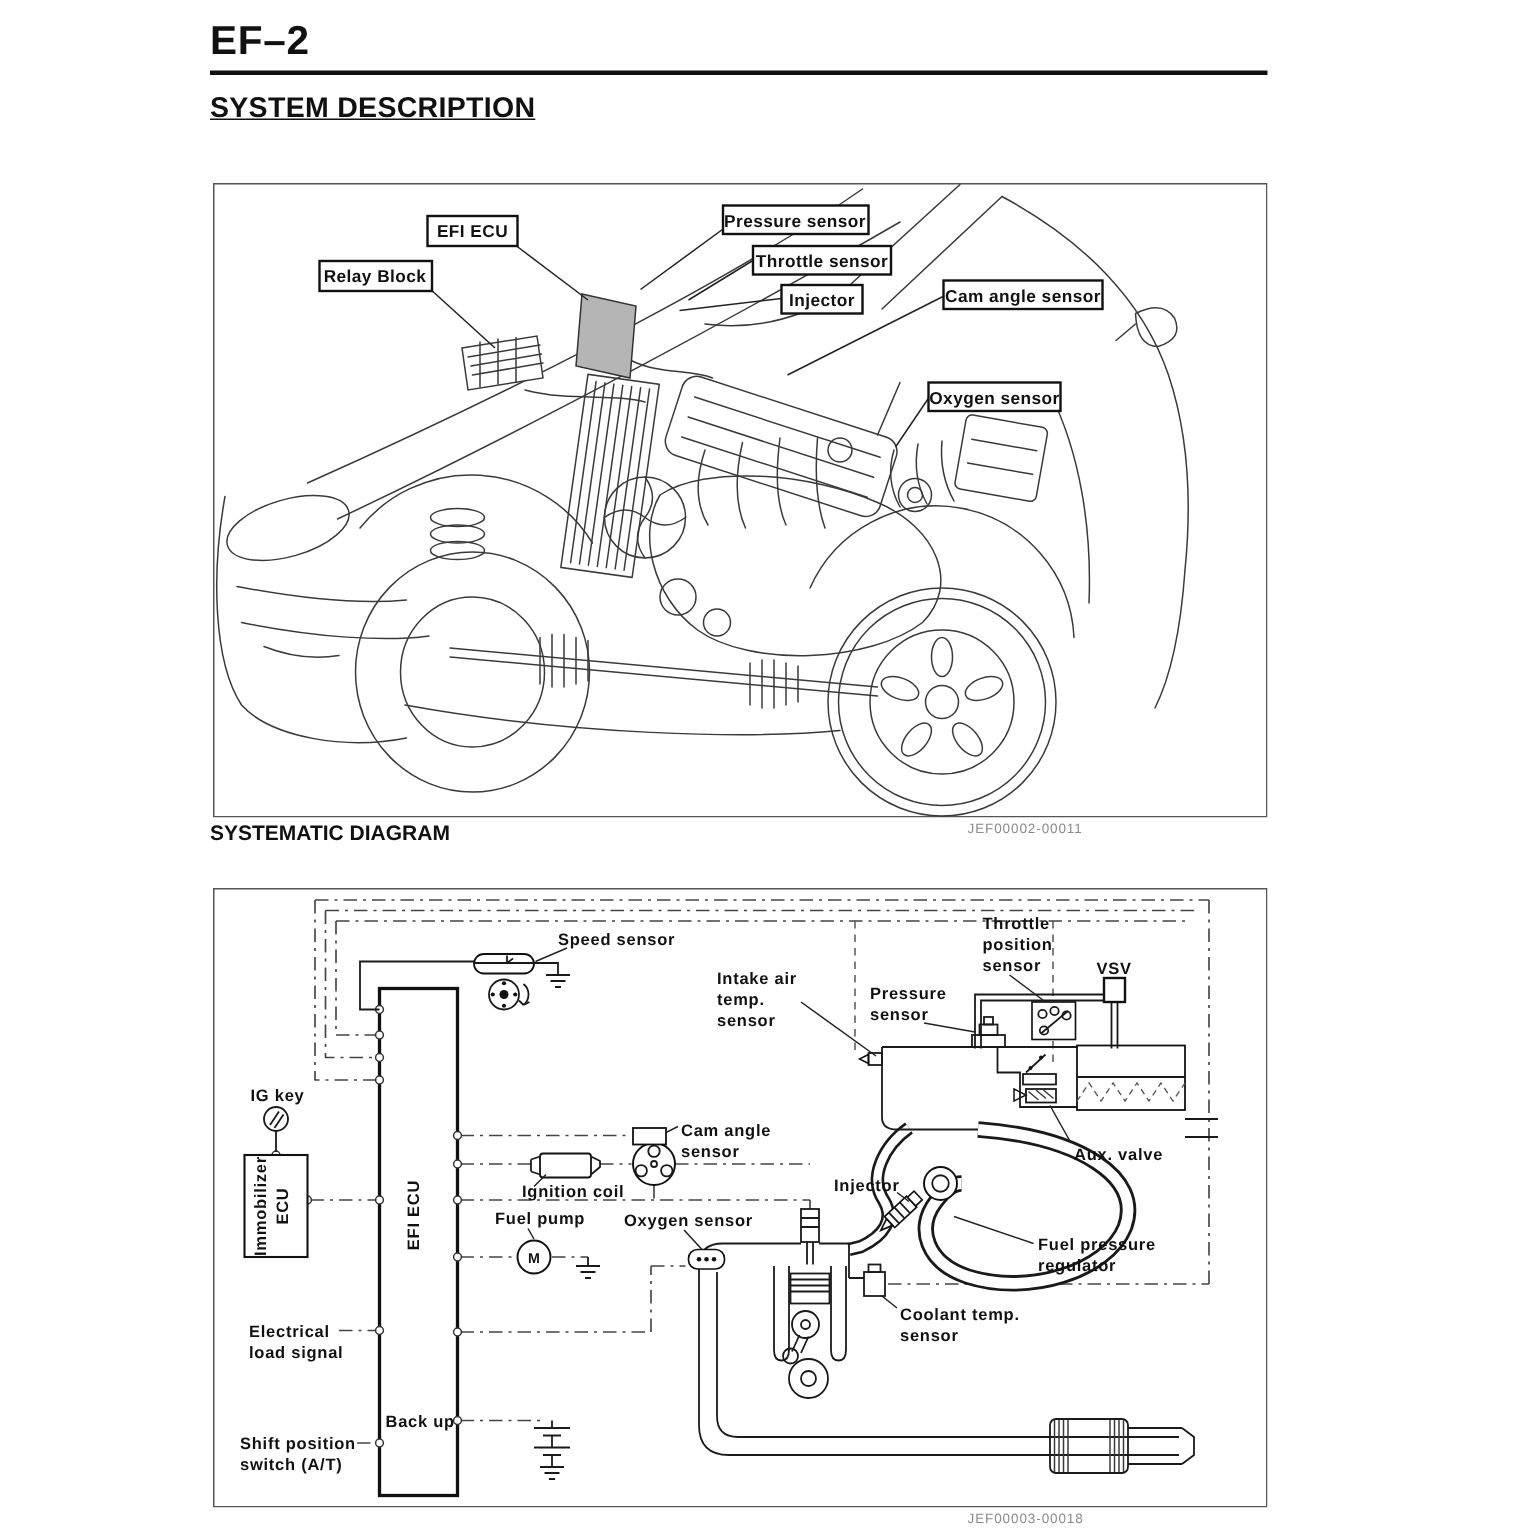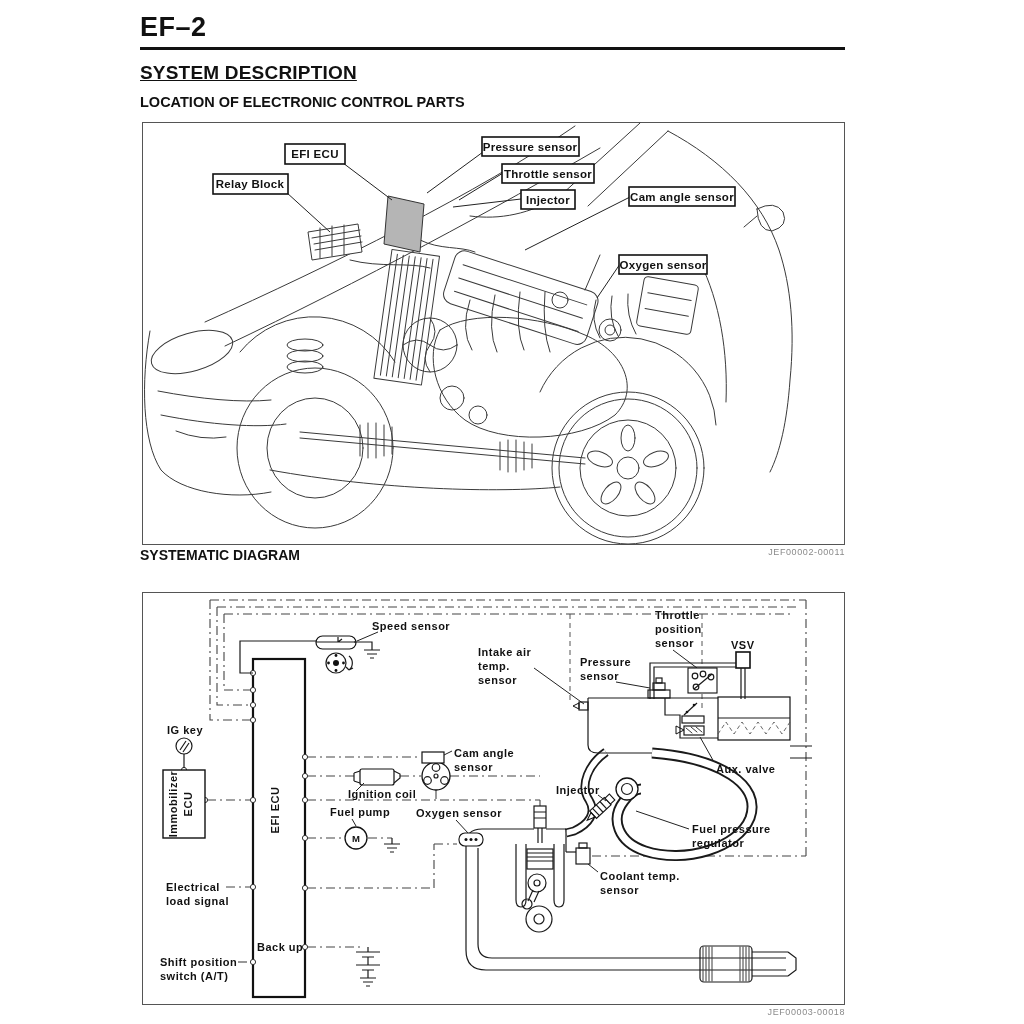--- a/index.html
+++ b/index.html
@@ -3,21 +3,21 @@
 <meta charset="utf-8">
 <style>
   html,body{margin:0;padding:0;background:#fff;}
   #page{position:relative;width:1024px;height:1024px;background:#fff;overflow:hidden;
         font-family:"Liberation Sans", sans-serif;color:#111;}
   .h-code{position:absolute;left:140px;top:12px;font-size:27px;font-weight:700;letter-spacing:.5px;}
   .rule{position:absolute;left:140px;top:47px;width:705px;height:3px;background:#111;}
   .h-sec{position:absolute;left:140px;top:62px;font-size:19px;font-weight:700;letter-spacing:.2px;text-decoration:underline;}
   .h-sub1{position:absolute;left:140px;top:94px;font-size:14.5px;font-weight:700;}
   .h-sub2{position:absolute;left:140px;top:547px;font-size:14px;font-weight:700;text-align:center;}
-  .figid{position:absolute;width:200px;text-align:right;font-size:9px;color:#8a8a8a;letter-spacing:.6px;}
+  .figid{position:absolute;width:200px;font-size:9px;color:#8a8a8a;letter-spacing:.6px;}
   #figid1{left:645px;top:547px;}
   #figid2{left:645px;top:1007px;}
   svg{position:absolute;}
   svg text{font-family:"Liberation Sans", sans-serif;fill:#111;}
   .lbl{font-size:11px;font-weight:700;letter-spacing:.5px;}
   .callout-t{font-size:11.5px;font-weight:700;letter-spacing:.3px;}
   .thin{stroke:#3a3a3a;stroke-width:1;fill:none;stroke-linecap:round;stroke-linejoin:round;}
   .med{stroke:#1a1a1a;stroke-width:1.2;fill:none;}
   .dash{stroke:#444;stroke-width:1.1;fill:none;stroke-dasharray:9 4 2 4;}
   .dsh2{stroke:#555;stroke-width:1;fill:none;stroke-dasharray:5 4;}
@@ -25,21 +25,20 @@
   .port{fill:#fff;stroke:#333;stroke-width:1;}
 </style>
 </head>
 <body>
 
 <div id="page">
 
   <div class="h-code">EF–2</div>
   <div class="rule"></div>
   <div class="h-sec">SYSTEM DESCRIPTION</div>
-  <div class="h-sub1">LOCATION OF ELECTRONIC CONTROL PARTS</div>
   <div class="h-sub2">SYSTEMATIC DIAGRAM</div>
 
   <svg style="left:142px;top:122px" width="703" height="423" viewBox="142 122 703 423">
     <rect x="142.5" y="122.5" width="702" height="422" fill="#fff" stroke="#555" stroke-width="1"></rect>
 
     <g>
 
       <path class="thin" d="M575,126 C 480,192 330,266 205,322"></path>
       <path class="thin" d="M600,148 C 500,206 360,282 225,346"></path>
       <path class="thin" d="M640,123 L560,196"></path>

